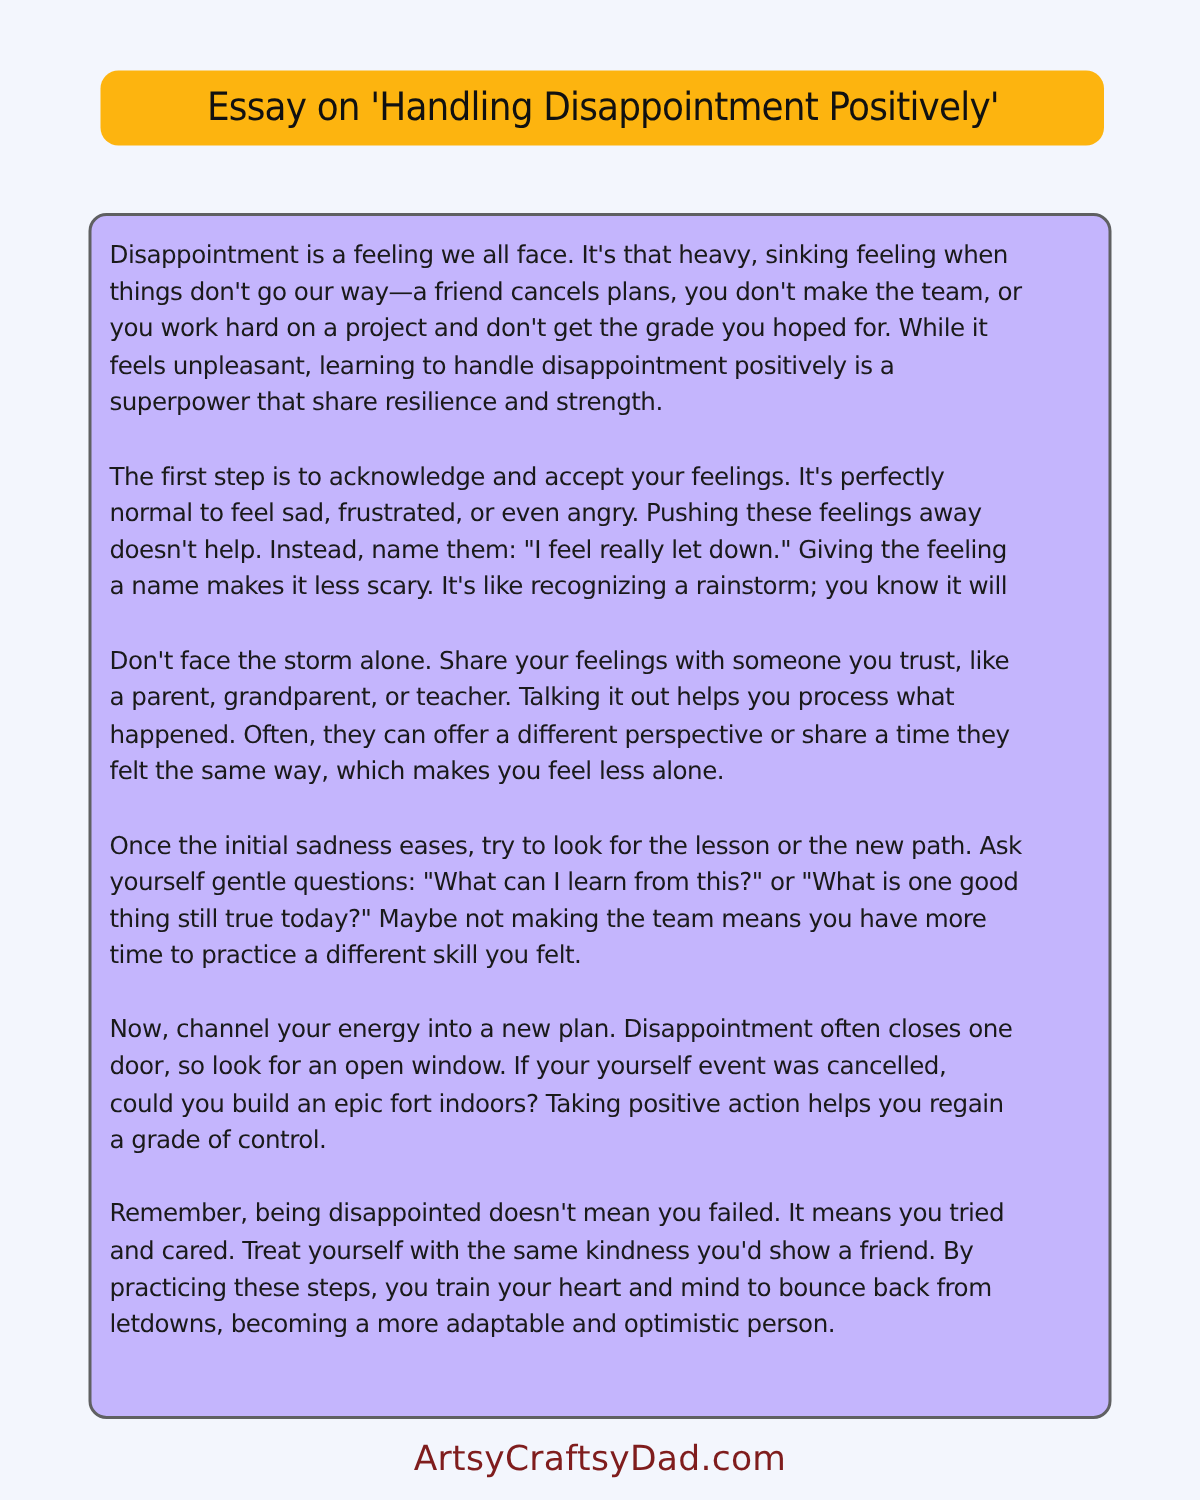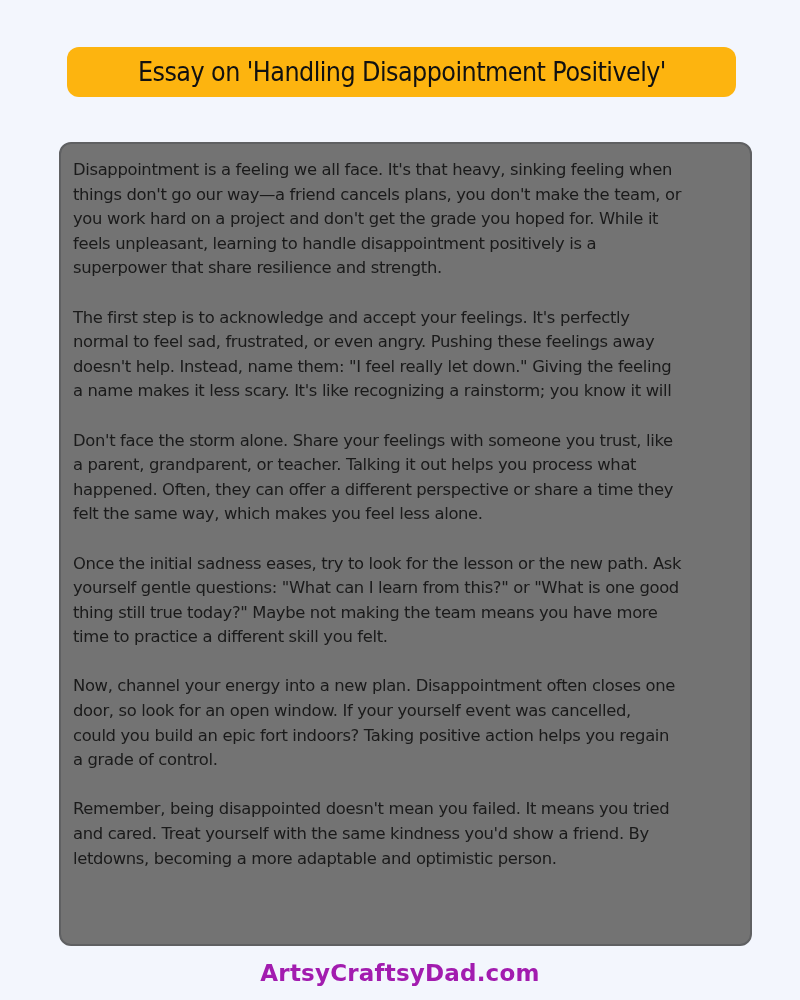--- a/index.html
+++ b/index.html
@@ -34,25 +34,24 @@
       letter-spacing: -0.6px;
       white-space: nowrap;
       transform: scaleX(0.92);
     }
     .essay-box {
       position: absolute;
       left: 59px;
       top: 142px;
       width: 678px;
       height: 800px;
-      background: #737373;
+      background: #c4b5fd;
       border: 2px solid #5f6062;
       border-radius: 12px;
       box-sizing: content-box;
-      padding-left: 11px;
     }
     .essay-body {
       position: absolute;
       left: 12px;
       top: 14px;
       width: 660px;
       font-family: "DejaVu Sans", sans-serif;
       font-size: 16.4px;
       line-height: 24.6px;
       color: #1a1a1a;
@@ -70,23 +69,23 @@
       left: 0;
       top: 955px;
       width: 800px;
       height: 36px;
       display: flex;
       justify-content: center;
       align-items: center;
     }
     .footer-text {
       font-family: "DejaVu Sans", sans-serif;
-      font-weight: bold;
+      font-weight: normal;
       font-size: 23px;
-      color: #a21caf;
+      color: #7f1d1d;
       letter-spacing: 0.2px;
     }
   </style>
 </head>
 <body>
 
 <div class="title-pill">
   <span class="title-text">Essay on 'Handling Disappointment Positively'</span>
 </div>
 
@@ -119,20 +118,21 @@
     </p>
     <p class="para">
       <span class="line">Now, channel your energy into a new plan. Disappointment often closes one</span>
       <span class="line">door, so look for an open window. If your yourself event was cancelled,</span>
       <span class="line">could you build an epic fort indoors? Taking positive action helps you regain</span>
       <span class="line">a grade of control.</span>
     </p>
     <p class="para">
       <span class="line">Remember, being disappointed doesn't mean you failed. It means you tried</span>
       <span class="line">and cared. Treat yourself with the same kindness you'd show a friend. By</span>
+      <span class="line">practicing these steps, you train your heart and mind to bounce back from</span>
       <span class="line">letdowns, becoming a more adaptable and optimistic person.</span>
     </p>
   </div>
 </div>
 
 <div class="footer">
   <span class="footer-text">ArtsyCraftsyDad.com</span>
 </div>
 
 </body></html>

